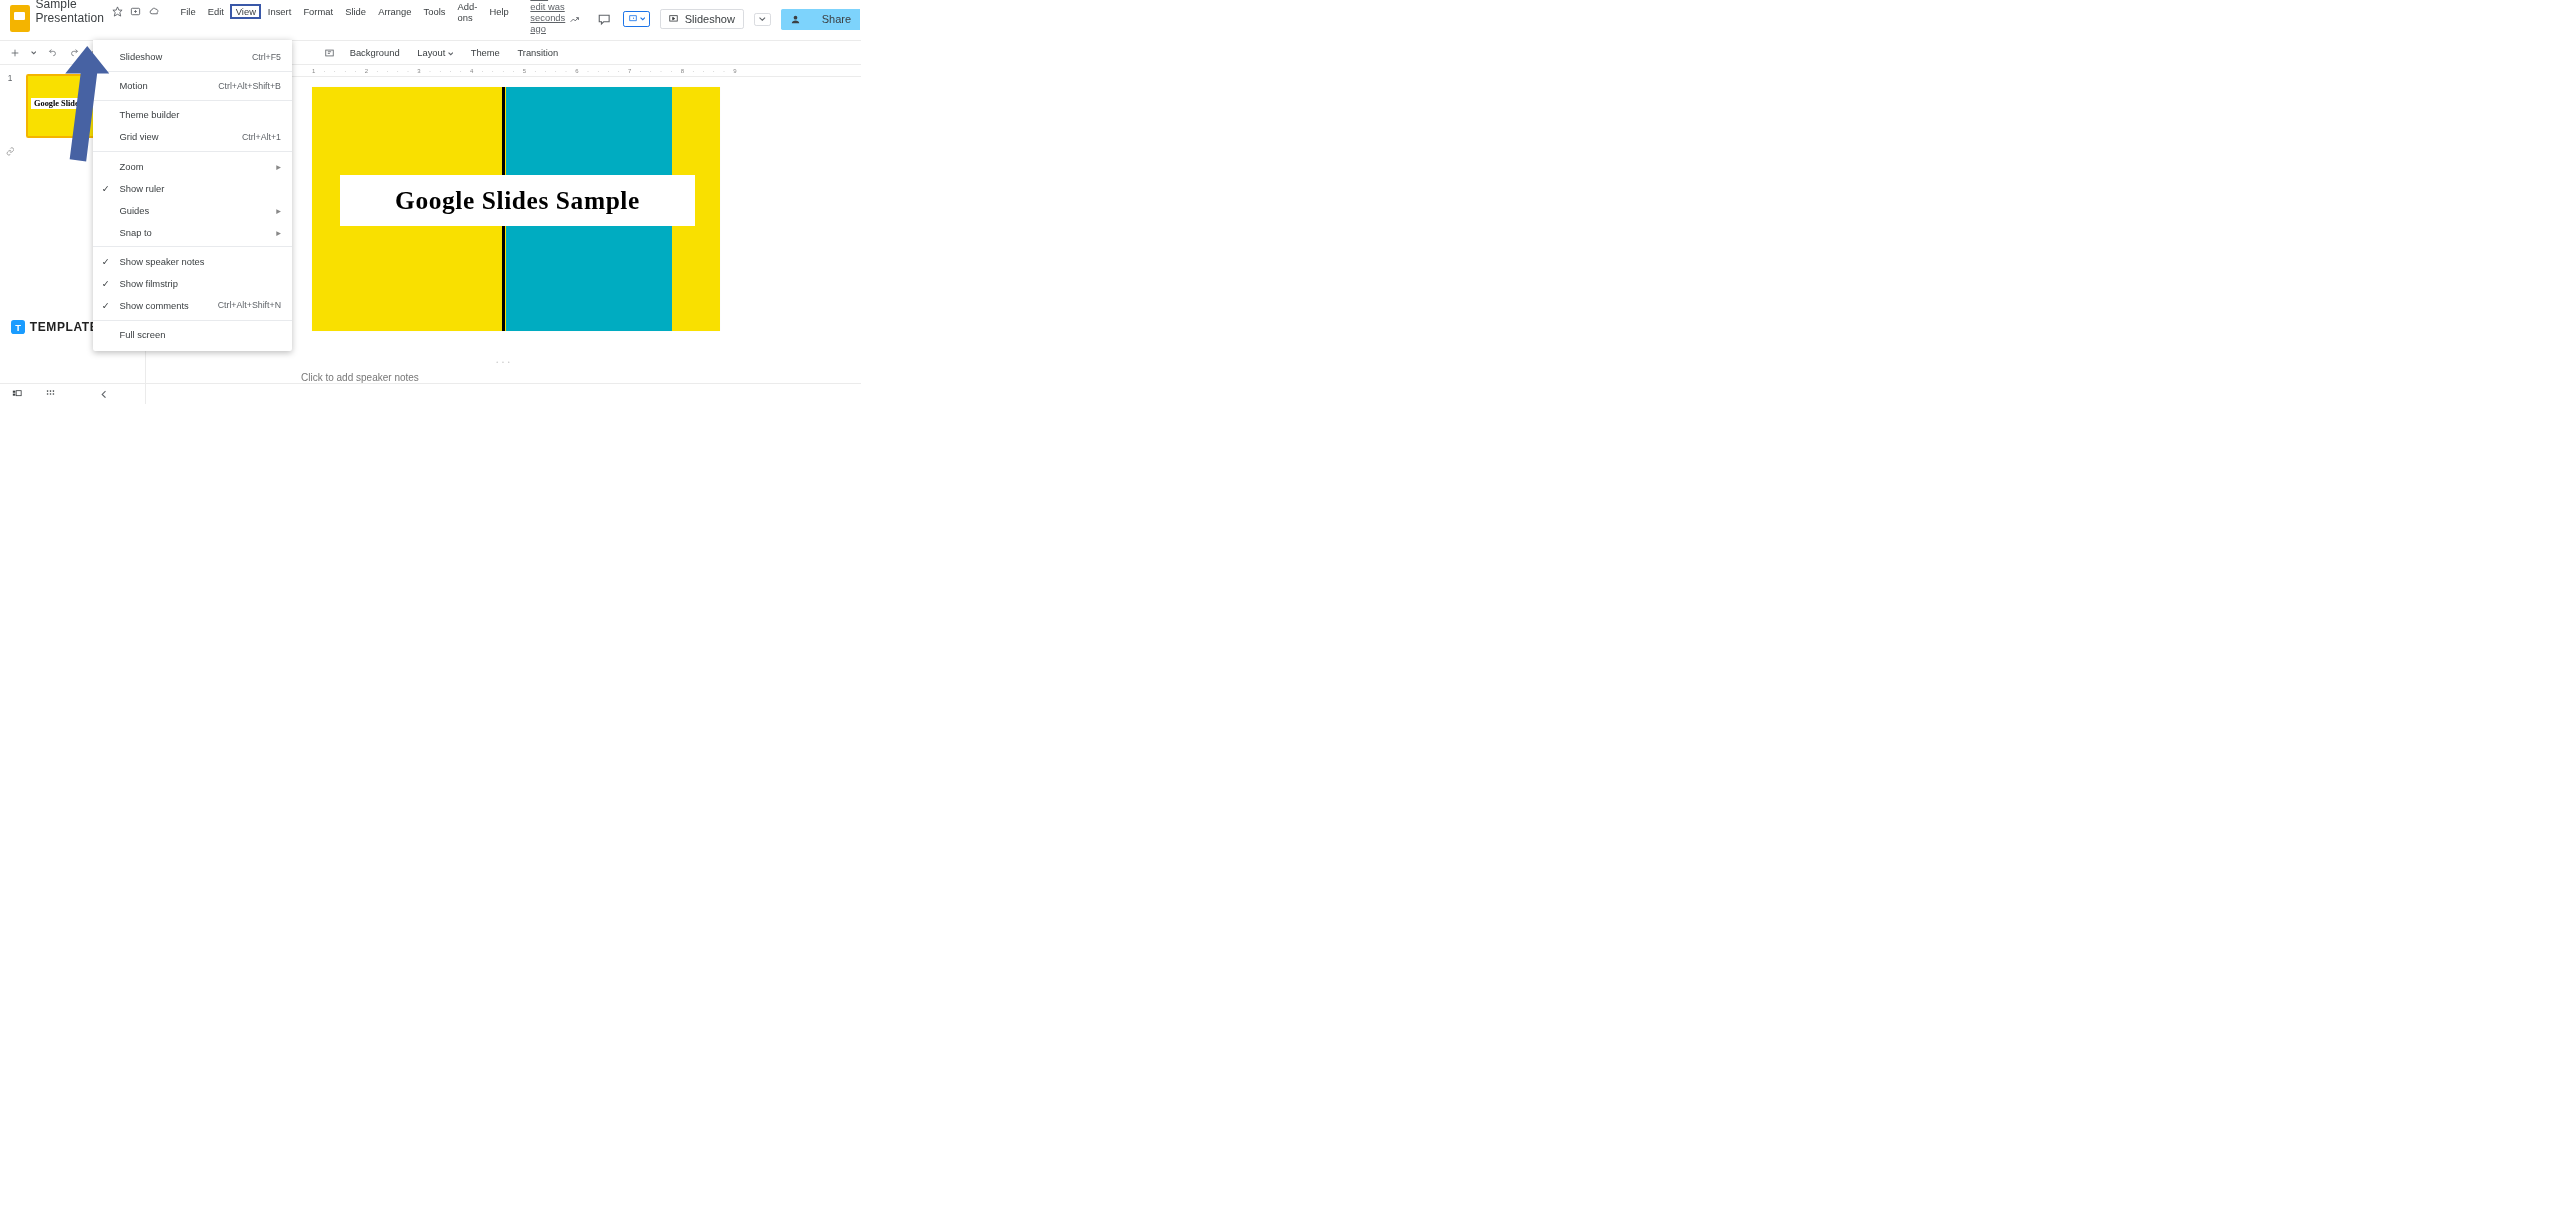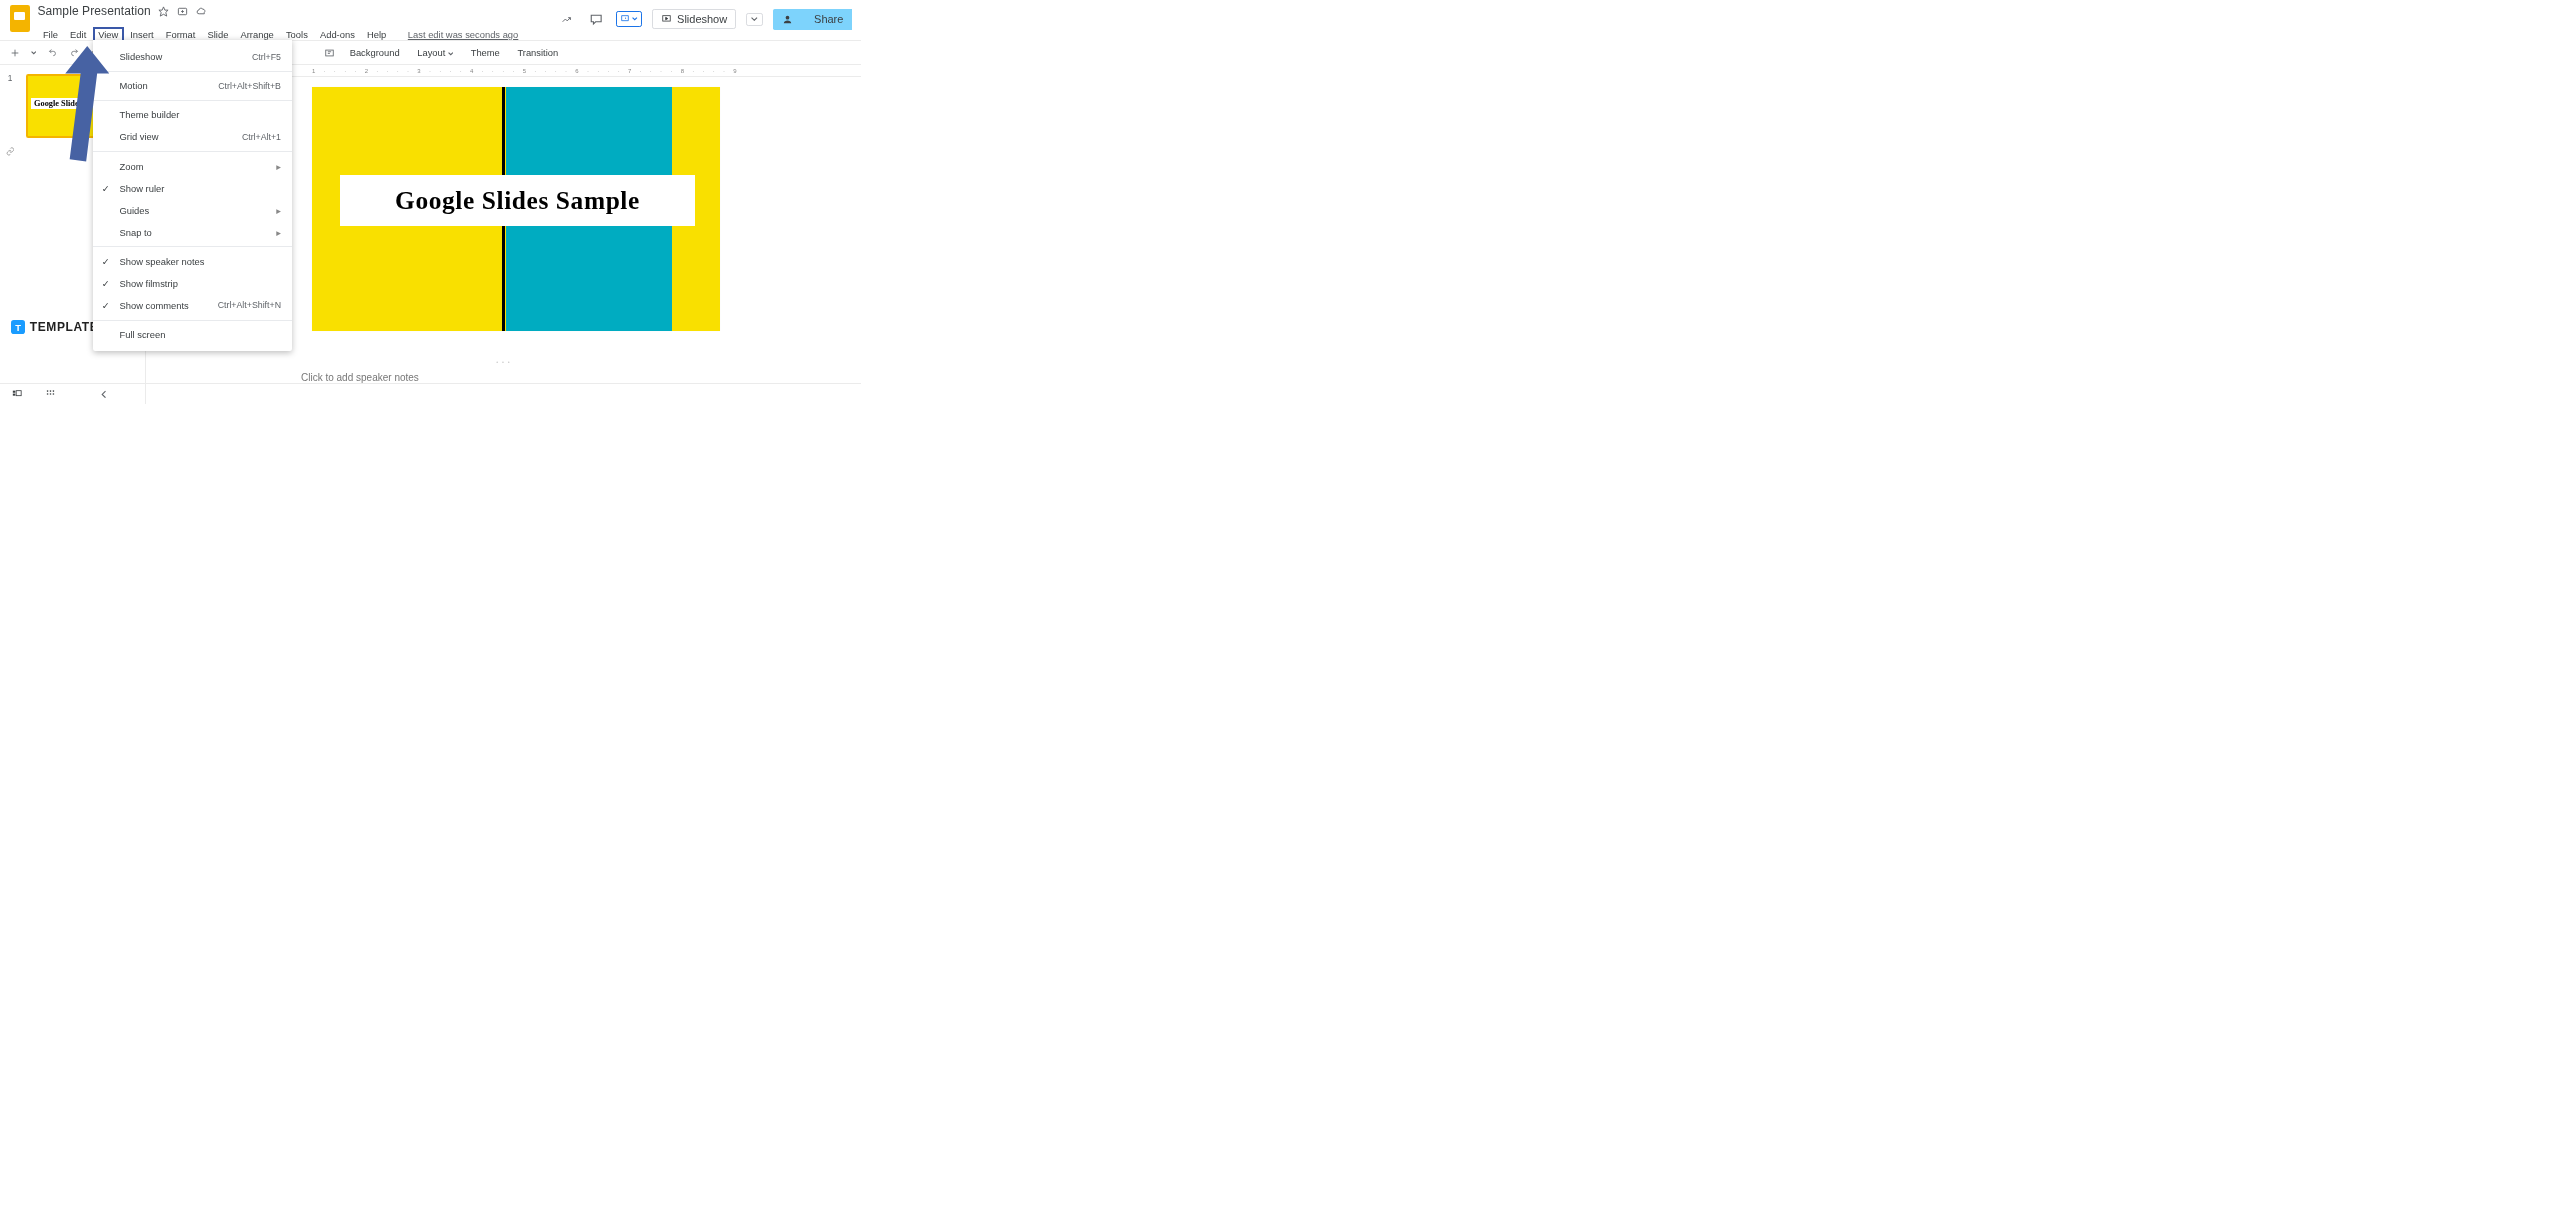--- a/index.html
+++ b/index.html
@@ -1,21 +1,21 @@
 <!DOCTYPE html>
 <html style="font-size:8.8px"><head>
 <meta charset="utf-8">
 <style>
 *{margin:0;padding:0;box-sizing:border-box;font-family:Arial,Helvetica,sans-serif}
 body{background:#fff;overflow:hidden;width:861px;height:404px;position:relative}
 .header{height:40px;display:flex;align-items:flex-start;padding:2.2px 5.5px 0 5.5px;position:relative}
 .logo{width:22px;height:30px;margin:3.3px 5.5px 0 4.4px;position:relative}
 .logo-box{width:20px;height:26.5px;background:#f4b400;border-radius:2.2px;position:relative}
 .logo-box::after{content:"";position:absolute;top:6.6px;left:4.4px;width:11px;height:7.7px;background:#fff;border-radius:1.1px}
-.title-area{flex:1;display:flex;flex-direction:column;gap:7px;padding-top:1.1px}
+.title-area{flex:1;display:flex;flex-direction:row;gap:15px;padding-top:1.1px}
 .title-row{display:flex;align-items:center;gap:7.7px;height:15.5px}
 .doc-title{font-size:12px;color:#3c4043;letter-spacing:0.1px}
 .title-icon{width:11px;height:11px;color:#5f6368;display:flex;align-items:center;justify-content:center}
 .menu-row{display:flex;align-items:center;gap:1.1px;height:16.6px;font-size:9.4px;color:#3c4043}
 .menu-item{padding:2.2px 5.5px;cursor:pointer}
 .menu-item.highlight{border:2.2px solid #3a58a8;border-radius:0;padding:0 3.3px}
 .last-edit{margin-left:15px;color:#5f6368;text-decoration:underline;font-size:9.4px}
 .right-actions{display:flex;align-items:center;gap:10px;padding-right:3.3px;margin-top:6.6px}
 .icon-btn{width:19px;height:19px;display:flex;align-items:center;justify-content:center;color:#5f6368}
 .present-box{border:1.1px solid #1a73e8;border-radius:2.2px;padding:2.2px 3.3px;display:flex;align-items:center;gap:2.2px;color:#1a73e8}

